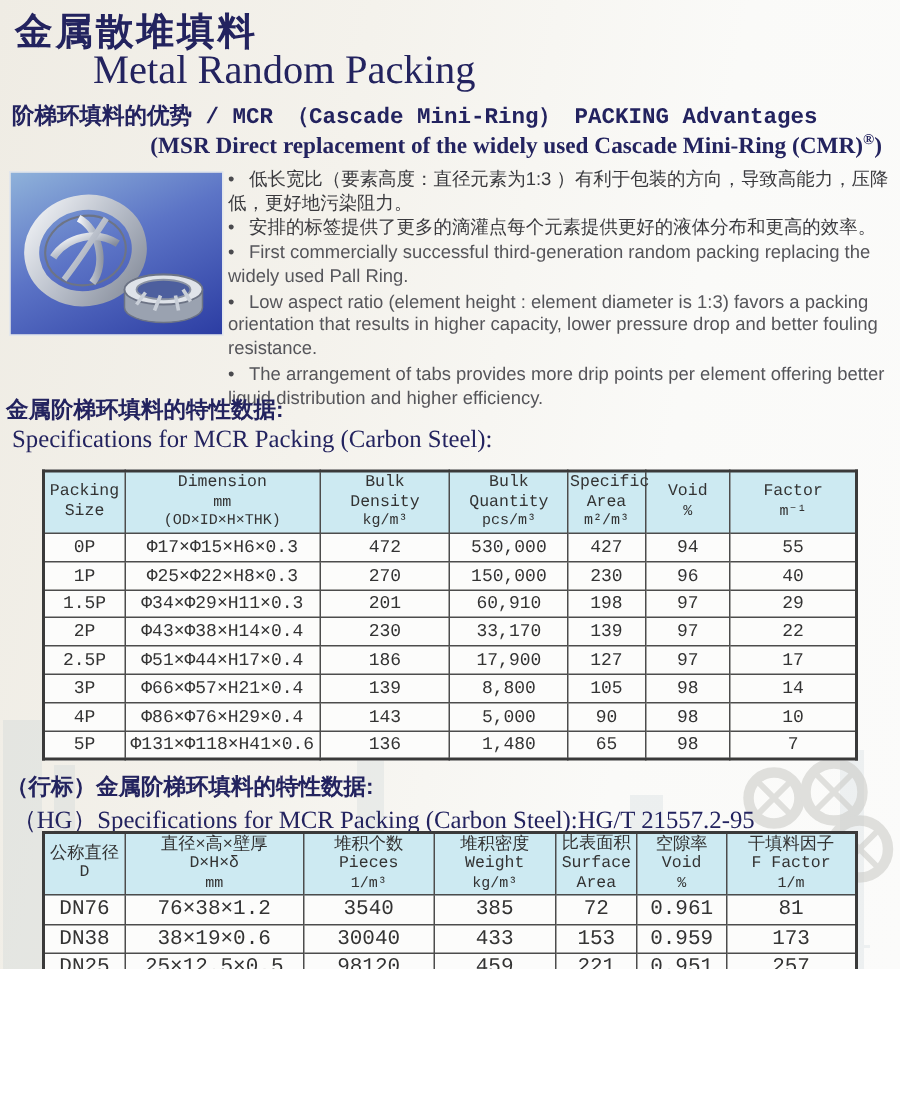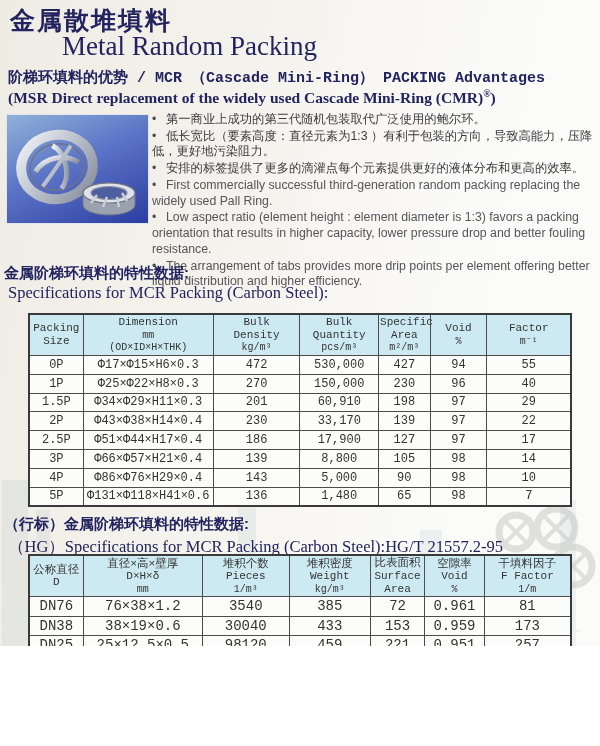--- a/index.html
+++ b/index.html
@@ -28,21 +28,21 @@
     font-size:27px;color:#23235f;
   }
   .subtitle1{
     position:absolute;left:8px;top:68px;width:560px;
     font-family:Liberation Mono, monospace;
     font-size:15px;font-weight:bold;color:#23235f;
   }
   .subtitle2{
     position:absolute;left:8px;top:88px;width:580px;
     font-family:"Liberation Serif", serif;
-    font-size:15.5px;font-weight:bold;color:#23235f;
+    font-size:15.5px;font-weight:bold;color:#23235f;text-align:right;
   }
   .subtitle2 sup{font-size:10px;}
 
   .photo{
     position:absolute;left:6px;top:114px;width:141px;height:108px;
     background:linear-gradient(155deg,#8fb2da 0%,#5c74c6 45%,#2c3da3 100%);
     border:1px solid #e2e6ec;
   }
   .photo svg{display:block;}
 
@@ -157,21 +157,20 @@
       <g>
         <path d="M76 78 a26 10 0 0 1 52 0 l0 12 a26 10 0 0 1 -52 0 z" fill="#9aa2b0" stroke="#6d7485" stroke-width="1"></path>
         <ellipse cx="102" cy="78" rx="26" ry="10" fill="#dfe3e9" stroke="#6d7485" stroke-width="1.2"></ellipse>
         <ellipse cx="102" cy="78" rx="18" ry="6.5" fill="#4d5f9e" stroke="#8b93a3" stroke-width="1.2"></ellipse>
         <path d="M84 88 l6 -8 M96 92 l4 -10 M112 92 l-2 -10 M120 86 l-5 -8" stroke="#c9cfd8" stroke-width="2.4" fill="none"></path>
       </g>
     </svg>
   </div>
 
   <div class="bullets">
-    <div class="bullet zh"><span class="dot">•</span><span>第一商业上成功的第三代随机包装取代广泛使用的鲍尔环。</span></div>
     <div class="bullet zh"><span class="dot">•</span><span>低长宽比（要素高度：直径元素为1:3 ）有利于包装的方向，导致高能力，压降低，更好地污染阻力。</span></div>
     <div class="bullet zh"><span class="dot">•</span><span>安排的标签提供了更多的滴灌点每个元素提供更好的液体分布和更高的效率。</span></div>
     <div class="bullet en"><span class="dot">•</span><span>First commercially successful third-generation random packing replacing the widely used Pall Ring.</span></div>
     <div class="bullet en"><span class="dot">•</span><span>Low aspect ratio (element height : element diameter is 1:3) favors a packing orientation that results in higher capacity, lower pressure drop and better fouling resistance.</span></div>
     <div class="bullet en"><span class="dot">•</span><span>The arrangement of tabs provides more drip points per element offering better liquid distribution and higher efficiency.</span></div>
   </div>
 
   <div class="sec-head-zh s1-zh">金属阶梯环填料的特性数据:</div>
   <div class="sec-head-en s1-en">Specifications for MCR Packing (Carbon Steel):</div>
 

